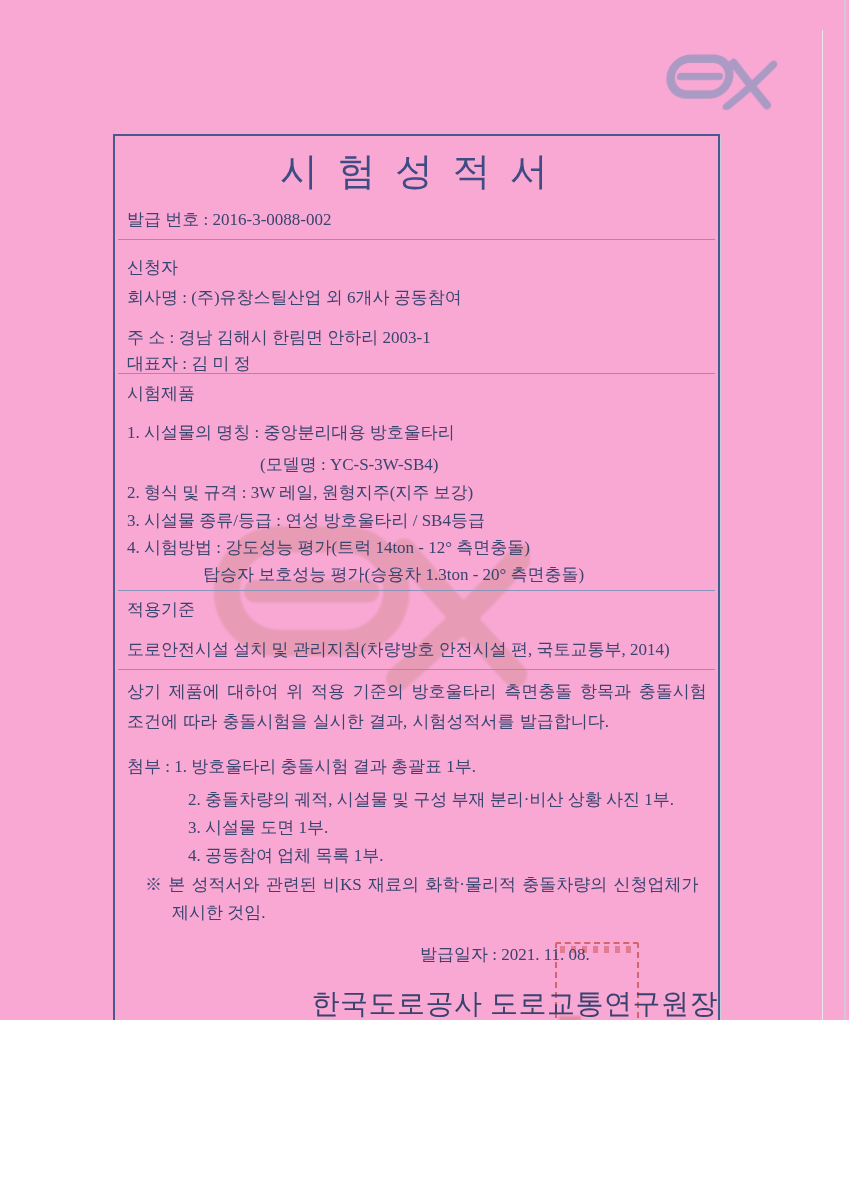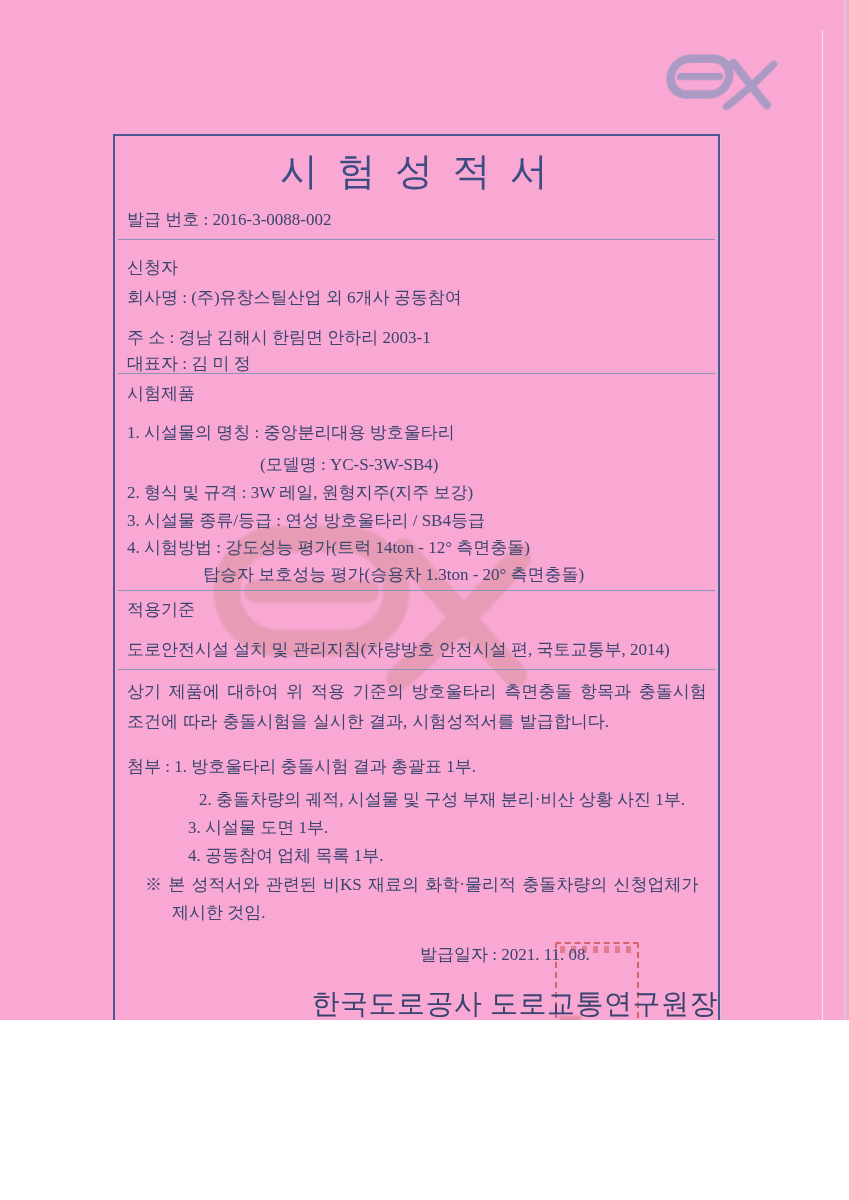--- a/index.html
+++ b/index.html
@@ -91,21 +91,21 @@
   .t-p3  { top: 374px; }
   .t-p4  { top: 401px; }
   .t-p4b { top: 428px; left: 88px; }
   .rule3 { top: 454px; }
   .t-stdhead { top: 463px; }
   .t-stdtext { top: 503px; }
   .rule4 { top: 533px; }
   .t-st1 { top: 545px; word-spacing: 3.5px; }
   .t-st2 { top: 575px; word-spacing: 1px; }
   .t-a1 { top: 620px; }
-  .t-a2 { top: 653px; left: 84px; }
+  .t-a2 { top: 653px; left: 73px; }
   .t-a3 { top: 681px; left: 73px; }
   .t-a4 { top: 709px; left: 73px; }
   .t-n1 { top: 738px; left: 30px; word-spacing: 2px; }
   .t-n2 { top: 766px; left: 57px; }
   .t-date { top: 808px; left: 305px; z-index: 4; }
   .t-issuer {
     position: absolute; top: 850px; left: 0; width: 100%;
     text-align: right;
     font-size: 28px; line-height: 36px;
     letter-spacing: .5px;

